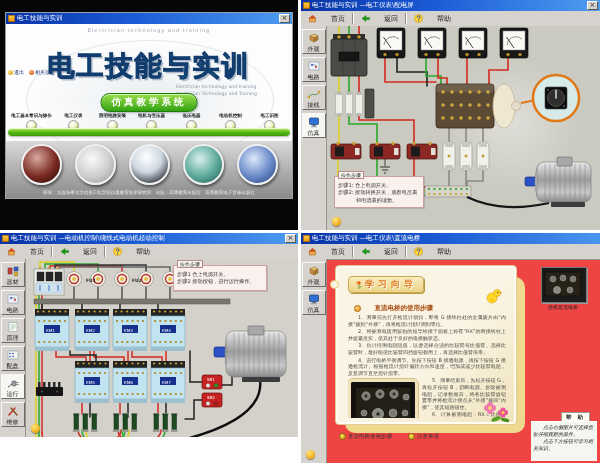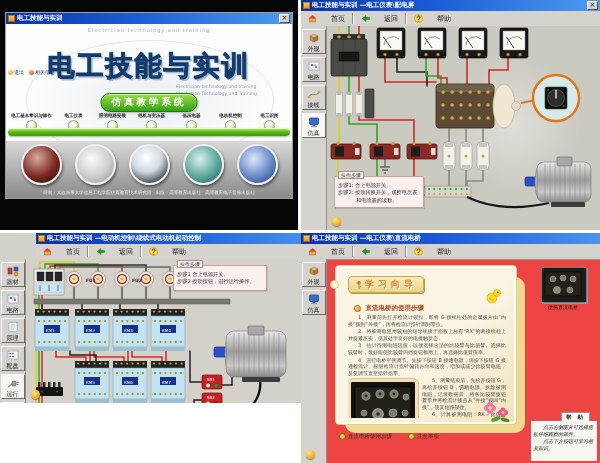--- a/index.html
+++ b/index.html
@@ -1,26 +1,26 @@
 <!DOCTYPE html>
 <html><head>
 <meta charset="utf-8">
 <style>
   html,body{margin:0;padding:0;}
   body{width:600px;height:463px;background:#ffffff;font-family:"DejaVu Sans","Liberation Sans",sans-serif;position:relative;overflow:hidden;}
   .quad{position:absolute;overflow:hidden;}
   #q1{left:0;top:0;width:298px;height:230px;background:#060606;}
   #q2{left:301px;top:0;width:299px;height:230px;background:#cbcac1;}
-  #q3{left:0;top:233px;width:298px;height:170px;background:#d3d1c9;padding-left:36px;}
+  #q3{left:0;top:233px;width:298px;height:204px;background:#d3d1c9;}
   #q4{left:301px;top:233px;width:317px;height:230px;background:#ef4444;}
 
   
   .titlebar{height:11px;background:linear-gradient(90deg,#0833a6,#1b5cd6 45%,#4e9cf0);display:flex;align-items:center;padding:0 2px;gap:2px;}
   .appicon{width:7px;height:7px;flex:none;border-radius:1px;background:linear-gradient(#ffd24a,#e8930a);box-shadow:inset 0 0 0 1px rgba(120,60,0,.55);}
-  .ttext{flex:1;color:#fff;font-size:6.5px;font-weight:bold;white-space:nowrap;overflow:hidden;}
+  .ttext{flex:1;color:#fff;font-size:6.5px;font-weight:normal;white-space:nowrap;overflow:hidden;}
   .closebtn{width:11px;height:9px;flex:none;background:#d6d3ce;border:1px solid;border-color:#fff #555 #555 #fff;color:#222;font-size:7px;line-height:7px;text-align:center;box-sizing:border-box;}
   .toolbar{height:15px;background:#d6d3ce;border-bottom:1px solid #96938c;display:flex;align-items:center;padding:0 3px;}
   .tbtn{display:flex;align-items:center;gap:14px;padding:1px 4px;font-size:7px;color:#222;}
   .tsep{width:0;height:11px;border-left:1px solid #908d86;border-right:1px solid #fff;margin:0 3px;}
   .sidebar{position:absolute;left:0;top:26px;bottom:0;width:26px;background:#d6d3ce;border-right:1px solid #96938c;padding-top:2px;box-sizing:border-box;}
   .sbtn{width:22px;margin:1px auto 3px;background:#d6d3ce;border:1px solid;border-color:#f8f8f8 #6e6b66 #6e6b66 #f8f8f8;text-align:center;padding:2px 0 1px;}
   .sbtn.sel{background:#f6f6f2;}
   .sicon{display:block;margin:0 auto 1px;width:14px;height:12px;}
   .slabel{display:block;font-size:6px;color:#222;line-height:7px;}
   .canvas{position:absolute;left:26px;top:26px;right:0;bottom:0;}
@@ -57,21 +57,21 @@
   .p4{background:radial-gradient(circle at 40% 35%,#d8f0ec,#5aa89a 55%,#1e5a50);}
   .p5{background:radial-gradient(circle at 40% 35%,#dce8fa,#6888c8 55%,#1e3a78);}
   .publine{position:absolute;bottom:3px;width:100%;text-align:center;font-size:4.5px;color:#efefef;}
 
   
   .panelfold{position:absolute;left:44px;top:44px;width:180px;height:156px;background:#eed98e;border-radius:10px;}
   .guidepanel{position:absolute;left:34px;top:32px;width:180px;height:158px;border-radius:4px;background:linear-gradient(135deg,#faf4e4 55%,#f0e4bc);border:1px solid #e0cc96;box-shadow:inset 0 0 0 2px #fffdf2;}
   .gtab{position:absolute;left:12px;top:10px;display:flex;align-items:center;gap:2px;padding:1px 6px;background:linear-gradient(#f8ecc0,#ecd488);border:1px solid #c8a850;border-radius:4px;box-shadow:1px 1px 0 #b89840;}
   .gtab .gt{font-size:9px;font-weight:900;letter-spacing:4px;color:#e07818;text-shadow:1px 1px 0 #fff;white-space:nowrap;}
   .ringdeco{position:absolute;left:-6px;top:14px;width:7px;height:7px;border-radius:50%;border:1.5px solid #e8c868;background:#faf4e4;}
-  .gheadrow{position:absolute;left:18px;top:38px;display:flex;align-items:center;gap:5px;}
+  .gheadrow{position:absolute;left:18px;top:38px;display:flex;align-items:center;gap:14px;}
   .gbullet{width:4.5px;height:4.5px;border-radius:50%;background:radial-gradient(circle at 35% 30%,#ffd878,#e08818);border:.5px solid #b06810;flex:none;}
   .ghead{font-size:6.5px;font-weight:bold;color:#a84c14;white-space:nowrap;}
   .gtext{position:absolute;left:12px;top:48px;width:158px;bottom:6px;font-size:5px;line-height:1.32;color:#4c4c48;text-align:justify;overflow:hidden;}
   .gtext p{margin:0 0 1px;text-indent:2em;}
   .photoframe{float:left;width:64px;height:46px;margin:2px 4px 1px 0;border:3px solid #f0e2b8;outline:1px solid #d8c088;border-radius:5px;background:#141210;overflow:hidden;}
   .flowers{position:absolute;right:2px;bottom:0;}
   .chick{position:absolute;right:14px;top:22px;}
   .thumbbtn{position:absolute;left:240px;top:34px;width:44px;height:34px;background:#1c1c1a;border:1px solid #777;box-shadow:1px 1px 0 #999;}
   .thumblabel{position:absolute;left:232px;top:71px;width:60px;text-align:center;font-size:5px;color:#222;}
   .helptab{position:absolute;left:260px;top:179px;padding:1px 4px;background:#fffff4;border:1px solid #9a9a92;font-size:5.5px;font-weight:bold;letter-spacing:2px;color:#223;}

